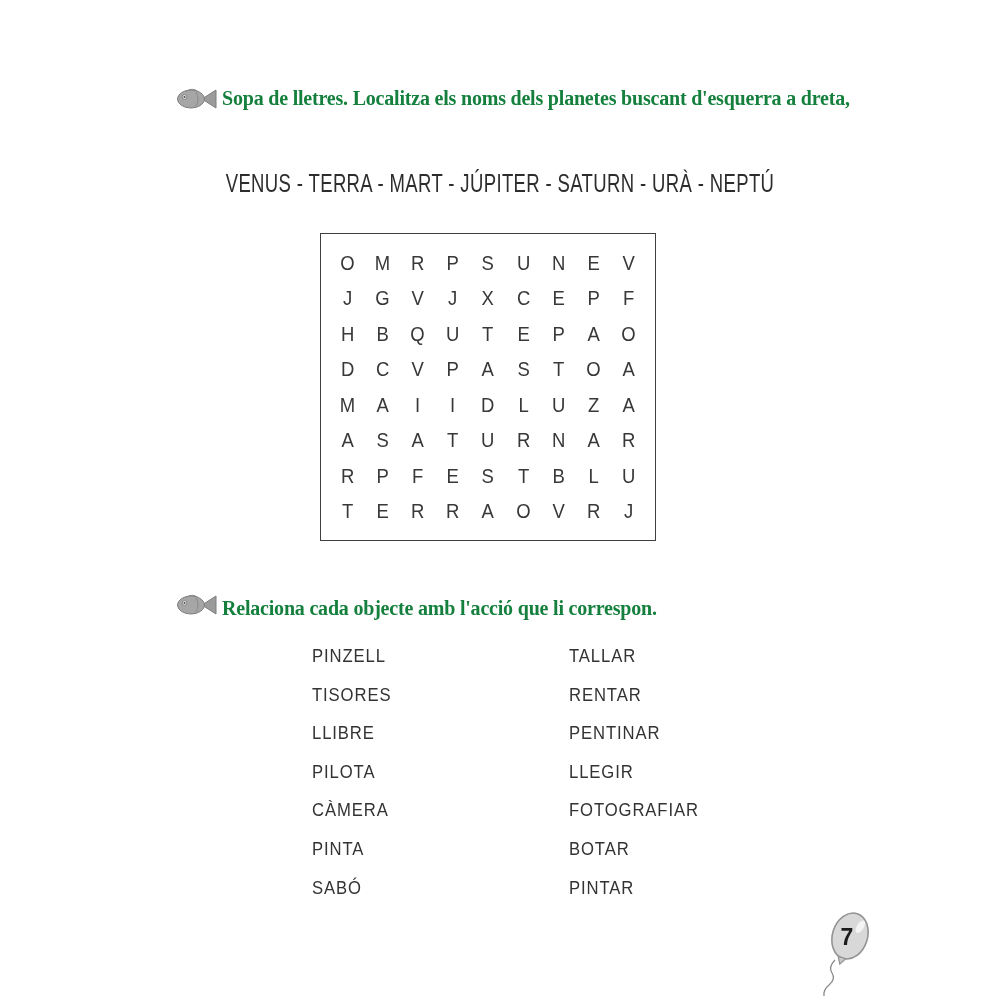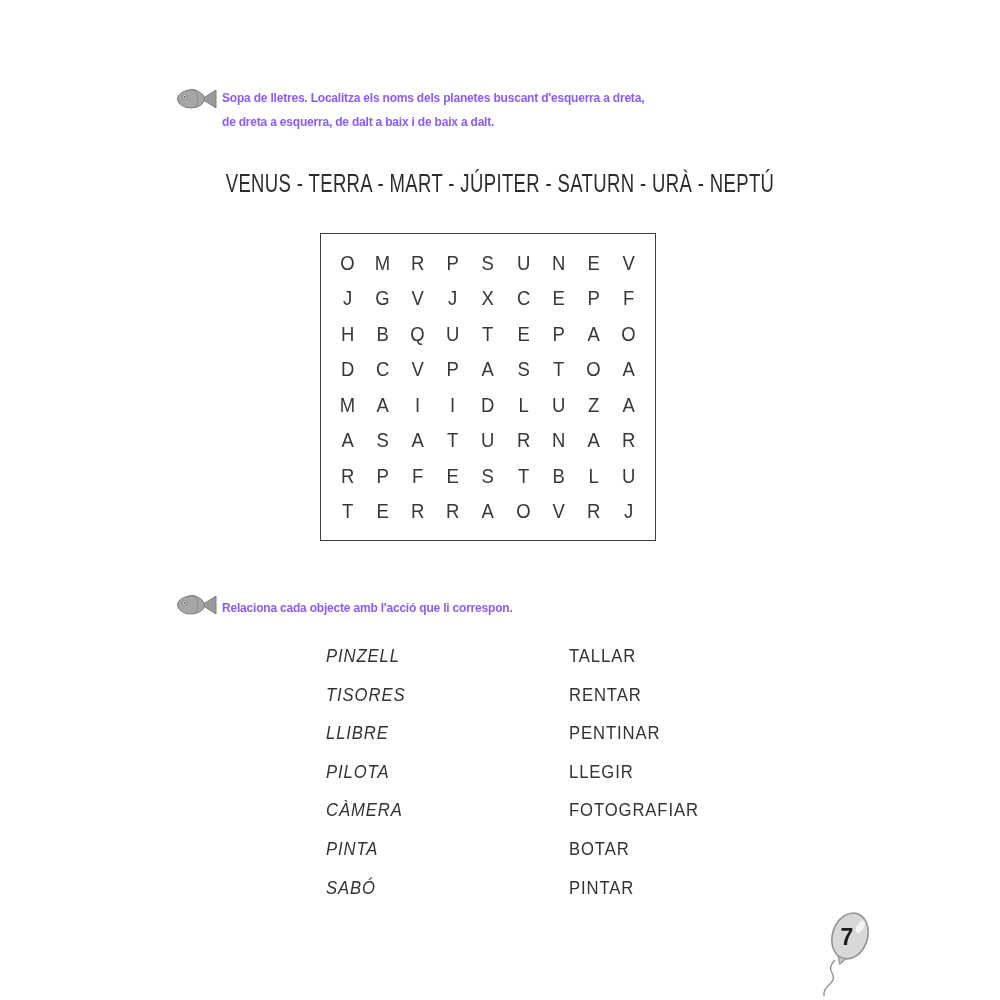--- a/index.html
+++ b/index.html
@@ -8,26 +8,27 @@
     background: #ffffff;
     font-family: "Liberation Sans", sans-serif;
     position: relative;
     overflow: hidden;
   }
   .worksheet { position: absolute; inset: 0; background: #ffffff; }
 
   
   .instr {
     position: absolute;
-    color: #8b5cf6;
+    color: #15803d;
     font-weight: bold;
-    font-size: 12px;
+    font-size: 20px;
     line-height: 24px;
     letter-spacing: -0.2px;
     white-space: nowrap;
+    font-family: Liberation Serif, serif;
   }
   .fish {
     position: absolute;
     width: 42px; height: 30px;
   }
 
   
   .wordlist {
     position: absolute;
     top: 168px; left: 0;
@@ -62,21 +63,21 @@
     transform: scaleX(0.88);
   }
 
   
   .match-col {
     position: absolute;
     top: 637px;
     display: flex;
     flex-direction: column;
   }
-  .match-col.objects { left: 326px; font-style: italic; }
+  .match-col.objects { left: 312px; }
   .match-col.actions { left: 569px; }
   .match-word {
     height: 38.6px;
     line-height: 38.6px;
     font-size: 18.5px;
     color: #333333;
     letter-spacing: 1px;
     transform: scaleX(0.9);
     transform-origin: left center;
     white-space: nowrap;
@@ -98,21 +99,20 @@
     <polygon points="26,15 40,6 40,24" fill="#9b9b9b" stroke="#7d7d7d" stroke-width="1"></polygon>
     <ellipse cx="15" cy="15" rx="13.5" ry="9" fill="#a6a6a6" stroke="#7d7d7d" stroke-width="1"></ellipse>
     <path d="M 10 7.5 Q 16 3 22 7.5" fill="none" stroke="#8a8a8a" stroke-width="1"></path>
     <circle cx="8.5" cy="13" r="2.4" fill="#e3e3e3" stroke="#777777" stroke-width="0.8"></circle>
     <circle cx="8.5" cy="13" r="1" fill="#4a4a4a"></circle>
     <path d="M 20 8 Q 24 15 20 22" fill="none" stroke="#8a8a8a" stroke-width="1"></path>
   </svg>
 
   <div class="instr" style="left:222px; top:86px;">
     <div>Sopa de lletres. Localitza els noms dels planetes buscant d'esquerra a dreta,</div>
-    <div>de dreta a esquerra, de dalt a baix i de baix a dalt.</div>
   </div>
 
   <div class="wordlist">VENUS - TERRA - MART - JÚPITER - SATURN - URÀ - NEPTÚ</div>
 
   <div class="wordsearch">
       <div class="grid-cell">O</div>
       <div class="grid-cell">M</div>
       <div class="grid-cell">R</div>
       <div class="grid-cell">P</div>
       <div class="grid-cell">S</div>

